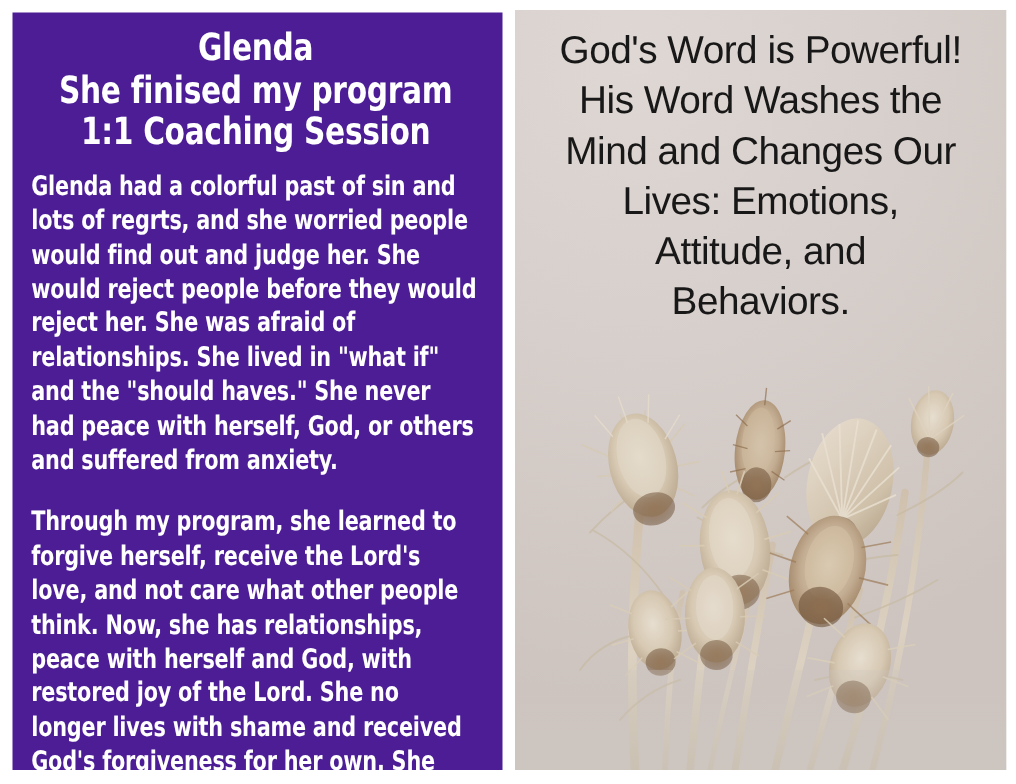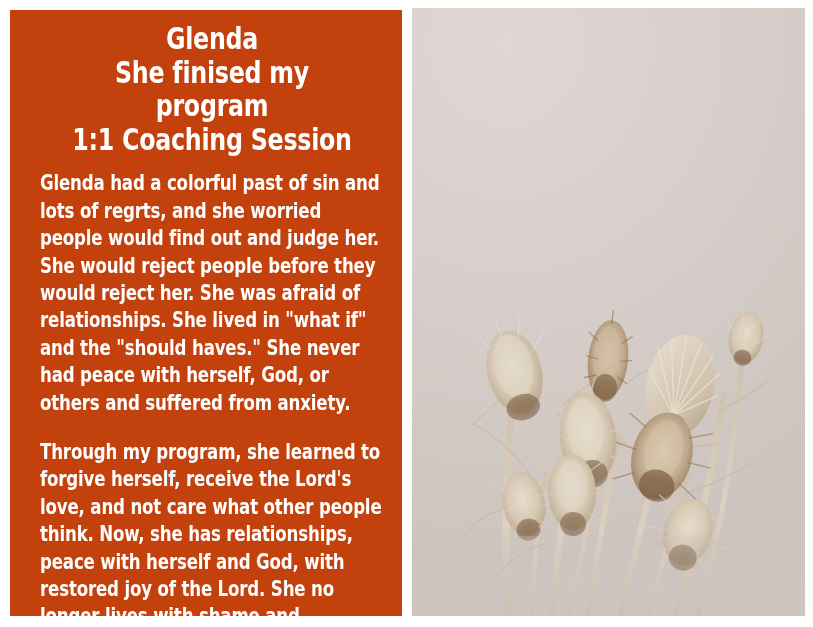--- a/index.html
+++ b/index.html
@@ -23,23 +23,23 @@
     background: #ffffff;
   }
 
   
   .testimonial-panel {
     position: absolute;
     left: 10px;
     top: 10px;
     width: 392px;
     height: 606px;
-    background: #c2410c;
+    background: #4c1d95;
     box-sizing: border-box;
-    padding: 12px 18px 10px 30px;
+    padding: 12px 18px 10px 15px;
     overflow: hidden;
   }
 
   .testimonial-heading {
     margin: 0;
     text-align: center;
     color: #ffffff;
     font-family: "DejaVu Sans Condensed", "Liberation Sans Narrow", "Liberation Sans", sans-serif;
     font-weight: 700;
     font-size: 30px;
@@ -141,20 +141,26 @@
     <div class="testimonial-body">
       <p>Glenda had a colorful past of sin and lots of regrts, and she worried people would find out and judge her. She would reject people before they would reject her. She was afraid of relationships. She lived in "what if" and the "should haves." She never had peace with herself, God, or others and suffered from anxiety.</p>
       <p>Through my program, she learned to forgive herself, receive the Lord's love, and not care what other people think. Now, she has relationships, peace with herself and God, with restored joy of the Lord. She no longer lives with shame and received God's forgiveness for her own. She looks at her past as a testimony to encourage and help others.</p>
     </div>
   </section>
 
   <section class="scripture-panel">
 
     <div class="photo-backdrop"></div>
 
+    <h2 class="scripture-heading">God's Word is Powerful!
+His Word Washes the
+Mind and Changes Our
+Lives: Emotions,
+Attitude, and
+Behaviors.</h2>
 
     <div class="bouquet">
       <svg viewBox="0 0 393 330" xmlns="http://www.w3.org/2000/svg" aria-hidden="true">
         <defs>
           <linearGradient id="stemG" x1="0" y1="0" x2="0" y2="1">
             <stop offset="0%" stop-color="#cfc0ab"></stop>
             <stop offset="55%" stop-color="#ded3c2"></stop>
             <stop offset="100%" stop-color="#cabfae"></stop>
           </linearGradient>
           <radialGradient id="headG" cx="48%" cy="42%" r="62%">

